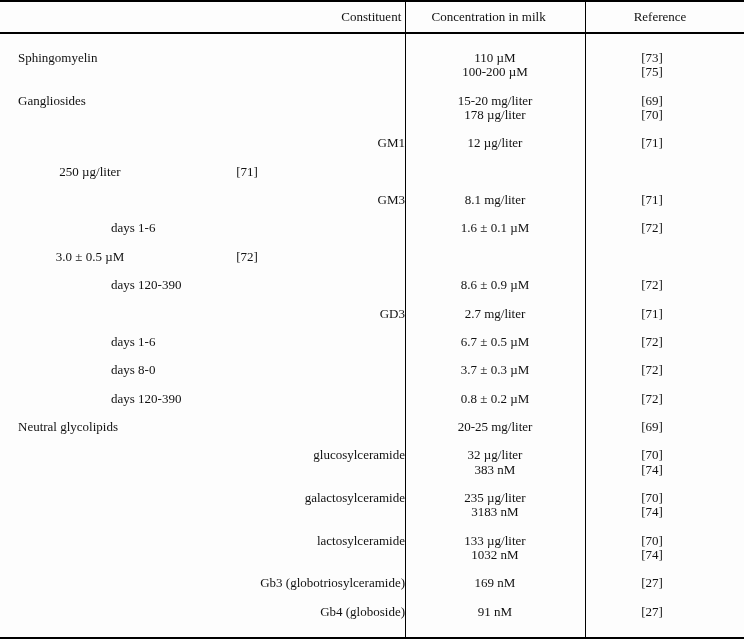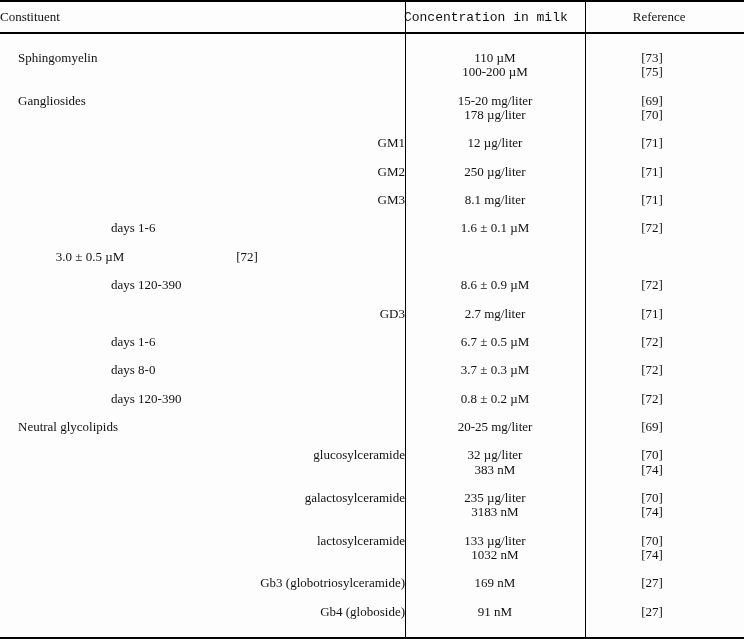--- a/index.html
+++ b/index.html
@@ -25,22 +25,22 @@
   }
   .vline.v1 { left: 405px; }
   .vline.v2 { left: 585px; }
   .hdr {
     display: flex;
     align-items: center;
     height: 32px;
     box-sizing: border-box;
     border-bottom: 2px solid #000;
   }
-  .h1 { width: 405px; text-align: left; }
-  .h2 { width: 180px; text-align: center; font-family: Liberation Mono, monospace; }
+  .h1 { width: 405px; text-align: right; padding-left: 8px; }
+  .h2 { width: 180px; text-align: center; }
   .h3 { width: 173px; text-align: center; }
   .tbody { padding-top: 17px; }
   .row {
     display: flex;
     line-height: 14.2px;
     padding-bottom: 14.2px;
   }
   .c1 { width: 405px; box-sizing: border-box; }
   .c2 { width: 180px; text-align: center; }
   .c3 { width: 134px; text-align: center; }
@@ -91,21 +91,20 @@
       <div class="c1 i1">GM1</div>
       <div class="c2">
         <div>12 µg/liter</div>
       </div>
       <div class="c3">
         <div>[71]</div>
       </div>
     </div>
 
     <div class="row">
-      <div class="c1 i1">GM2</div>
       <div class="c2">
         <div>250 µg/liter</div>
       </div>
       <div class="c3">
         <div>[71]</div>
       </div>
     </div>
 
     <div class="row">
       <div class="c1 i1">GM3</div>

